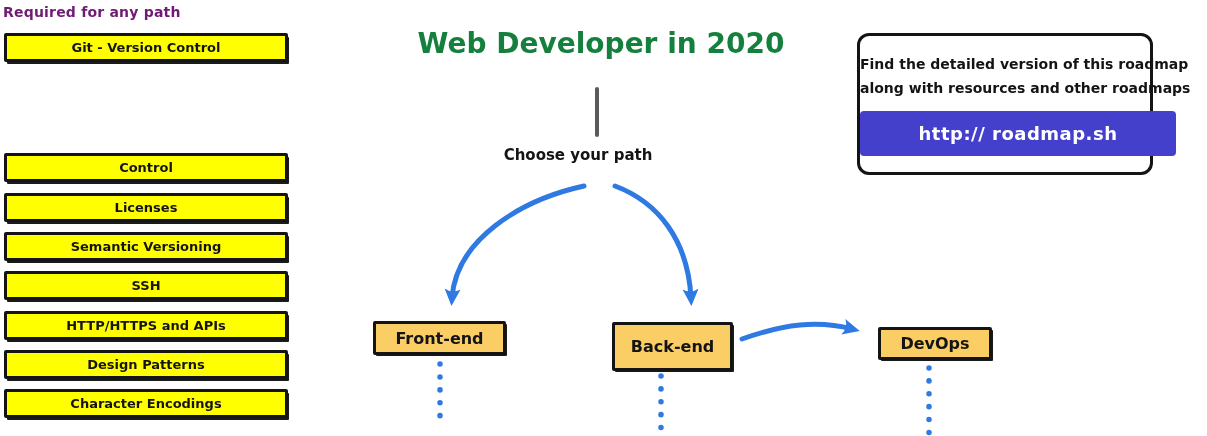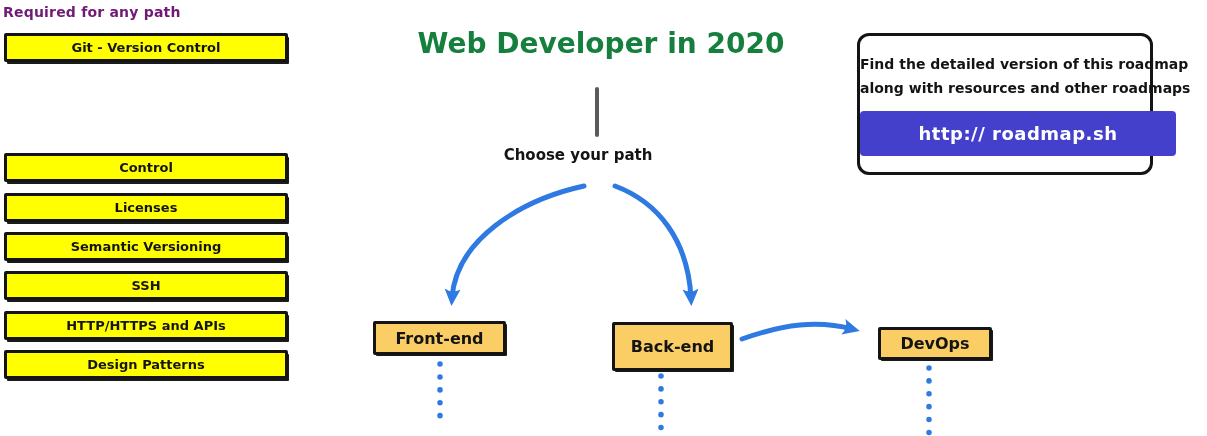--- a/index.html
+++ b/index.html
@@ -142,20 +142,21 @@
 <div id="canvas">
 
   <div class="left-heading">Required for any path</div>
   <div class="req-box" style="top:33px">Git - Version Control</div>
   <div class="req-box" style="top:153px">Control</div>
   <div class="req-box" style="top:193px">Licenses</div>
   <div class="req-box" style="top:232px">Semantic Versioning</div>
   <div class="req-box" style="top:311px">HTTP/HTTPS and APIs</div>
   <div class="req-box" style="top:271px">SSH</div>
   <div class="req-box" style="top:350px">Design Patterns</div>
+  <div class="req-box" style="top:389px">Character Encodings</div>
 
   <div class="main-title">Web Developer in 2020</div>
   <div class="title-connector"></div>
   <div class="choose-label">Choose your path</div>
 
   <svg id="connectors" viewBox="0 0 1207 436">
     <defs>
       <marker id="ah" orient="auto" markerUnits="userSpaceOnUse" markerWidth="20" markerHeight="20" refX="9" refY="8">
         <path class="fill-blue" d="M0,0 L17,8 L0,16 Q5,8 0,0 Z"></path>
       </marker>

